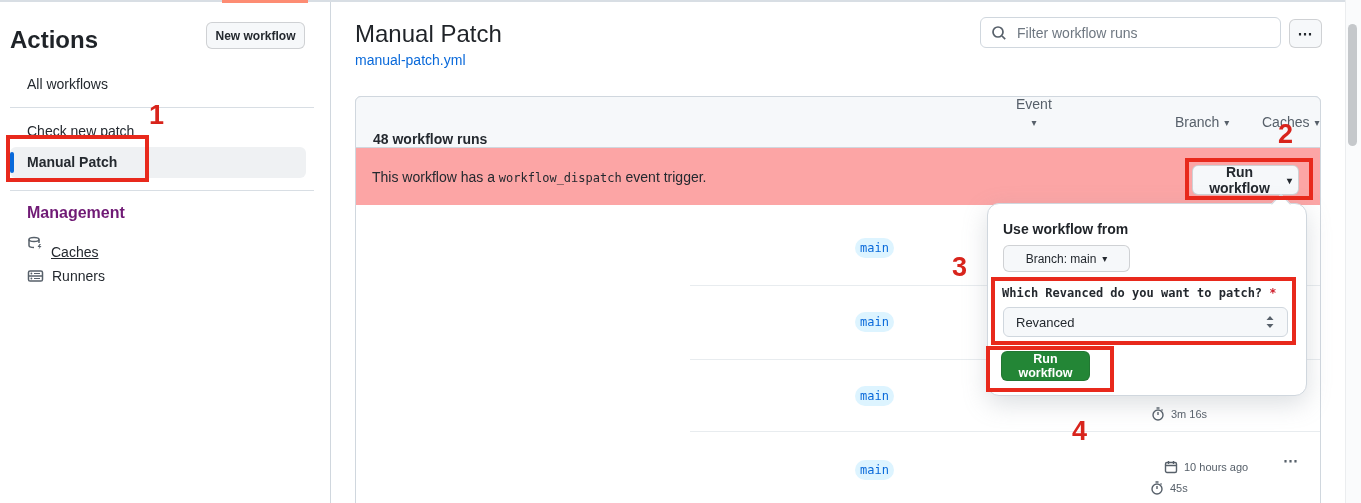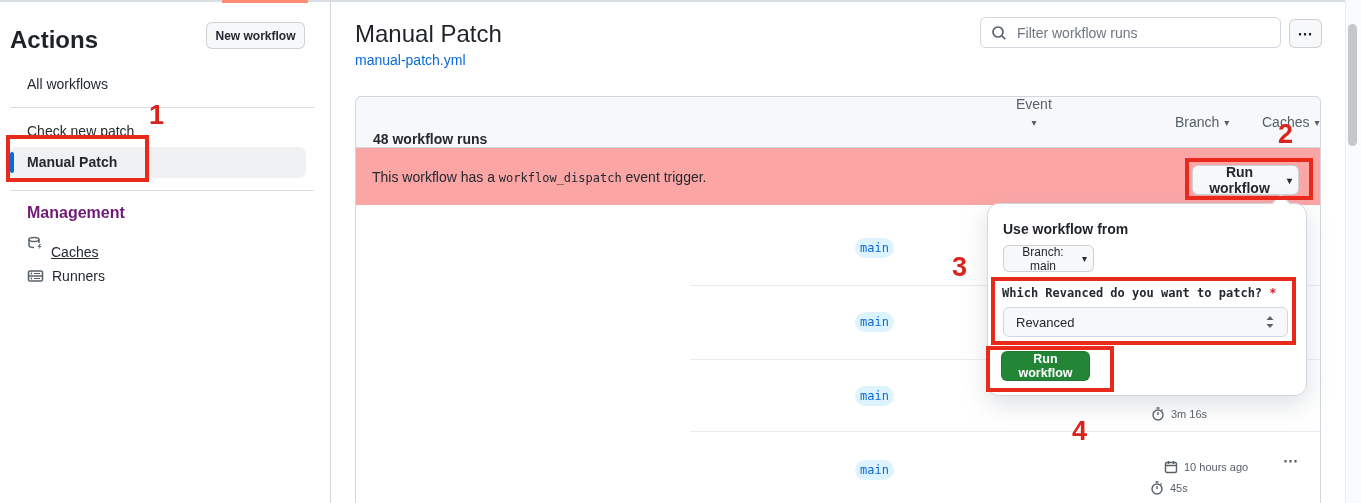--- a/index.html
+++ b/index.html
@@ -57,21 +57,21 @@
                 color:#0969da;font-size:12px;display:flex;align-items:center;justify-content:center;cursor:pointer;}
   .meta{display:flex;align-items:center;gap:6px;font-size:11px;color:#57606a;margin-top:8px;}
   .row-kebab{left:1283px;top:452px;font-size:15px;font-weight:700;letter-spacing:1px;color:#57606a;cursor:pointer;}
 
   
   .panel{left:987px;top:203px;width:318px;height:191px;background:#fff;border:1px solid #d0d7de;
          border-radius:12px;box-shadow:0 8px 24px rgba(140,149,159,0.3);z-index:5;}
   .panel-caret{left:1274px;top:197px;width:13px;height:13px;background:#fff;z-index:6;
                border-left:1px solid #d0d7de;border-top:1px solid #d0d7de;transform:rotate(45deg);}
   .use-from{left:1003px;top:221px;font-size:14px;font-weight:700;z-index:7;}
-  .branch-btn{left:1003px;top:245px;width:91px;height:27px;gap:6px;z-index:7;font-weight:400;}
+  .branch-btn{left:1003px;top:245px;width:127px;height:27px;gap:6px;z-index:7;font-weight:400;}
   .input-label{left:1002px;top:286px;font-size:12px;font-weight:700;z-index:7;color:#24292f;}
   .req{color:#cf222e;}
   .revanced-select{left:1003px;top:307px;width:285px;height:30px;background:#f6f8fa;border:1px solid #d0d7de;
                    border-radius:6px;box-sizing:border-box;display:flex;align-items:center;z-index:7;
                    font-size:13px;color:#24292f;padding:0 12px;justify-content:space-between;cursor:pointer;}
   .green-btn{left:1001px;top:351px;width:89px;height:30px;background:#238636;border:1px solid rgba(31,35,40,0.15);
              border-radius:6px;color:#fff;font-size:12.5px;font-weight:700;display:flex;align-items:center;
              justify-content:center;z-index:7;cursor:pointer;box-sizing:border-box;}
 
   

